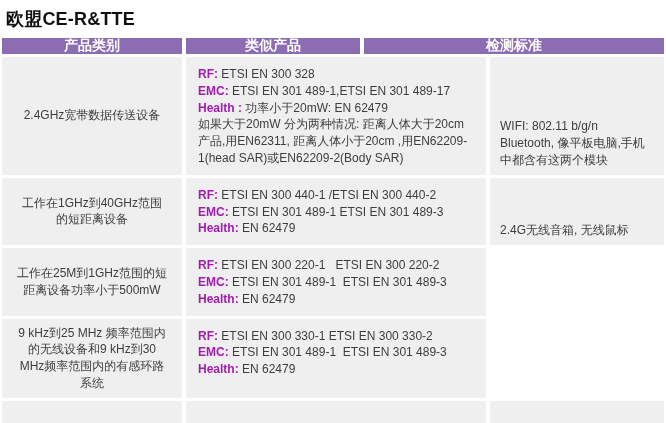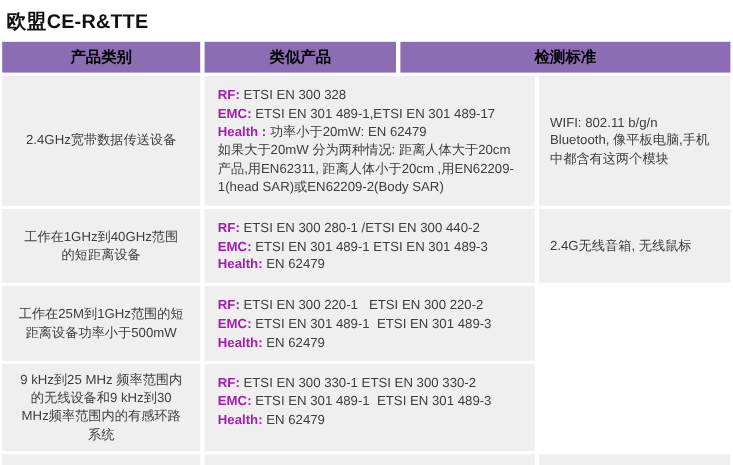--- a/index.html
+++ b/index.html
@@ -20,24 +20,24 @@
     letter-spacing: 0.2px;
   }
   .tbl { width: 662px; }
   .tr {
     display: flex;
     gap: 4px;
     margin-bottom: 3px;
   }
   .th {
     background: #8C6CB2;
-    color: #000000;
+    color: #ffffff;
     font-weight: bold;
     font-size: 14px;
-    height: 28px;
+    height: 16px;
     display: flex;
     align-items: center;
     justify-content: center;
   }
   .td {
     background: #EFEFF0;
     font-size: 12px;
     line-height: 1.4;
   }
   .c1 { width: 180px; flex: 0 0 180px; }
@@ -46,21 +46,21 @@
   .td.c1 {
     display: flex;
     align-items: center;
     justify-content: center;
     text-align: center;
     padding: 6px 14px;
   }
   .td.c2 { padding: 9px 12px 8px 12px; }
   .td.c3 {
     display: flex;
-    align-items: center;
+    align-items: flex-end;
     padding: 6px 10px;
   }
   .std-line { white-space: pre-wrap; }
   .std-label { font-weight: bold; color: #a21caf; }
   .note-line { white-space: pre-wrap; }
   .r1 .td { min-height: 100px; }
   .r2 .td { min-height: 63px; }
   .r3 .td { min-height: 52px; }
   .r4 .td { min-height: 56px; }
   .r5 .td { min-height: 75px; }
@@ -88,21 +88,21 @@
         <div class="note-line">如果大于20mW 分为两种情况: 距离人体大于20cm 产品,用EN62311, 距离人体小于20cm ,用EN62209-1(head SAR)或EN62209-2(Body SAR)</div>
       </div>
       <div class="td c3">
           <span>WIFI: 802.11 b/g/n Bluetooth, 像平板电脑,手机中都含有这两个模块</span>
         </div>
     </div>
 
     <div class="tr r2">
       <div class="td c1">工作在1GHz到40GHz范围的短距离设备</div>
       <div class="td c2">
-        <div class="std-line"><span class="std-label">RF:</span><span> ETSI EN 300 280-1 /ETSI EN 300 440-2</span></div>
+        <div class="std-line"><span class="std-label">RF:</span><span> ETSI EN 300 440-1 /ETSI EN 300 440-2</span></div>
         <div class="std-line"><span class="std-label">EMC:</span><span> ETSI EN 301 489-1 ETSI EN 301 489-3</span></div>
         <div class="std-line"><span class="std-label">Health:</span><span> EN 62479</span></div>
       </div>
       <div class="td c3">
           <span>2.4G无线音箱, 无线鼠标</span>
         </div>
     </div>
 
     <div class="tr r3">
       <div class="td c1">工作在25M到1GHz范围的短距离设备功率小于500mW</div>

